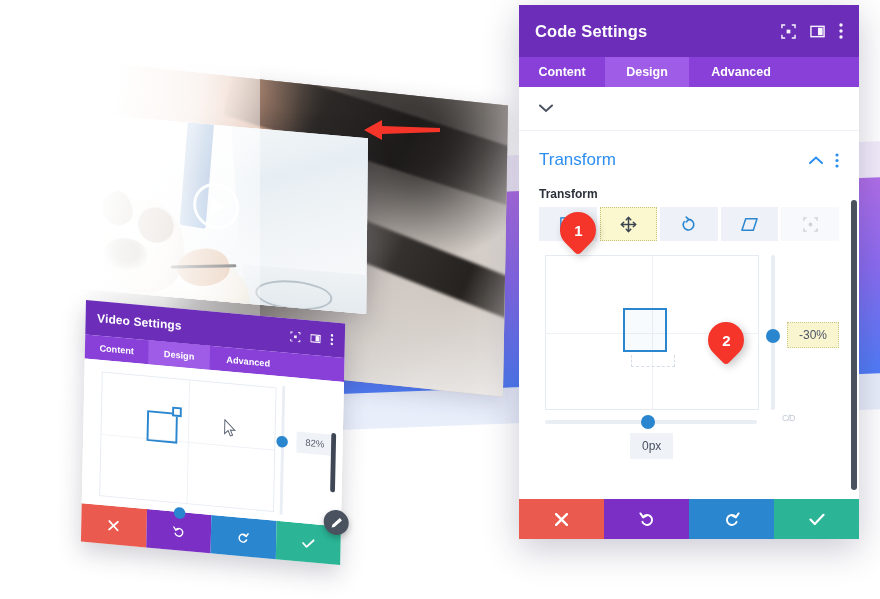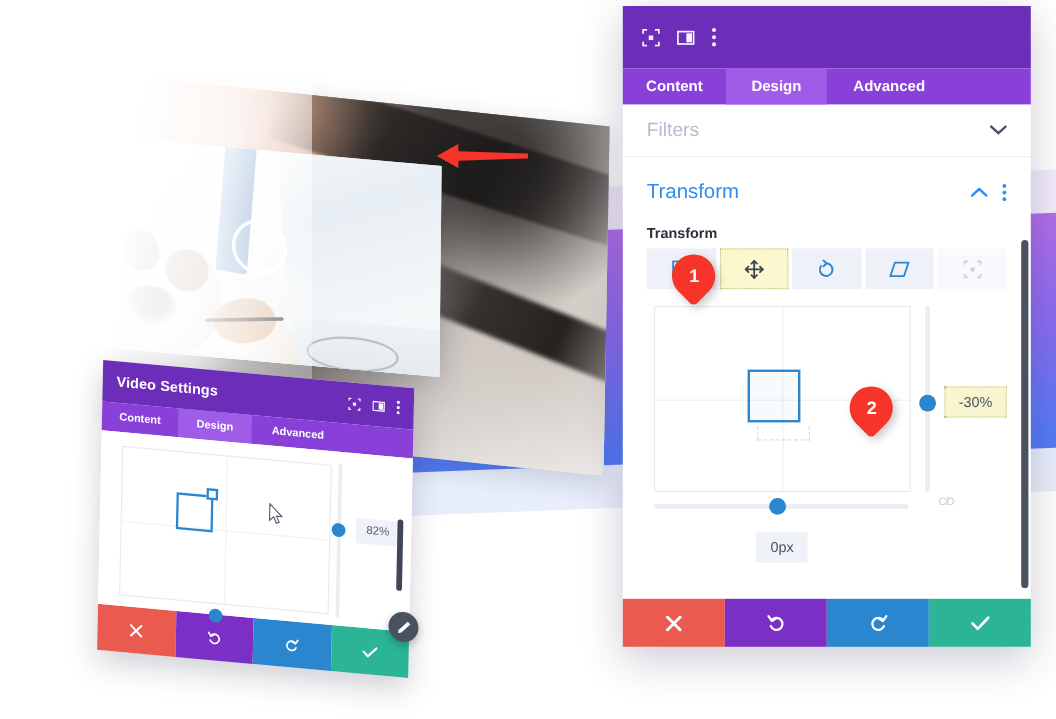--- a/index.html
+++ b/index.html
@@ -418,20 +418,21 @@
     <div class="edit-badge">
       <svg width="13" height="13" viewBox="0 0 14 14">
         <path d="M10.4 1.2 L12.8 3.6 L4.6 11.8 L1.4 12.6 L2.2 9.4 Z" fill="#ffffff"></path>
       </svg>
     </div>
   </div>
 
   <div class="panel" id="code-settings">
 
     <div class="panel-header">
+      <div class="panel-title">Code Settings</div>
       <div class="hdr-icons">
         <svg width="15" height="15" viewBox="0 0 16 16">
           <path d="M1 4.5V1h3.5M11.5 1H15v3.5M15 11.5V15h-3.5M4.5 15H1v-3.5" stroke="#fff" stroke-width="1.5" fill="none"></path>
           <rect x="6" y="6" width="4" height="4" fill="#fff"></rect>
         </svg>
         <svg width="15" height="15" viewBox="0 0 16 16">
           <rect x="1" y="2.5" width="14" height="11" stroke="#fff" stroke-width="1.5" fill="none"></rect>
           <rect x="8.5" y="4" width="5" height="8" fill="#fff"></rect>
         </svg>
         <svg width="4" height="16" viewBox="0 0 4 16">
@@ -442,21 +443,20 @@
       </div>
     </div>
 
     <div class="tabbar">
       <div class="tab tab-content">Content</div>
       <div class="tab tab-design active">Design</div>
       <div class="tab tab-advanced">Advanced</div>
     </div>
 
     <div class="row-collapsed">
-      <div class="rc-label">Filters</div>
       <svg width="14" height="9" viewBox="0 0 14 9">
         <path d="M1 1.5 L7 7 L13 1.5" stroke="#4a5260" stroke-width="2" fill="none" stroke-linecap="round"></path>
       </svg>
     </div>
 
     <div class="section-open">
       <div class="section-head">
         <div class="sh-title">Transform</div>
         <div class="sh-ic">
           <svg width="14" height="9" viewBox="0 0 14 9">
@@ -520,21 +520,21 @@
         <div class="handle-sq"></div>
 
         <div class="v-slider"></div>
         <div class="v-knob"></div>
         <div class="v-corner">C/D</div>
 
         <div class="h-slider"></div>
         <div class="h-knob"></div>
 
         <div class="val-box yellow" style="left:248px;top:67px;">-30%</div>
-        <div class="val-box grey" style="left:91px;top:188px;">0px</div>
+        <div class="val-box grey" style="left:91px;top:178px;">0px</div>
       </div>
     </div>
 
     <div class="footer">
       <div class="fbtn close">
         <svg width="13" height="13" viewBox="0 0 12 12">
           <path d="M1 1 L11 11 M11 1 L1 11" stroke="#fff" stroke-width="2.2" stroke-linecap="round"></path>
         </svg>
       </div>
       <div class="fbtn undo">

